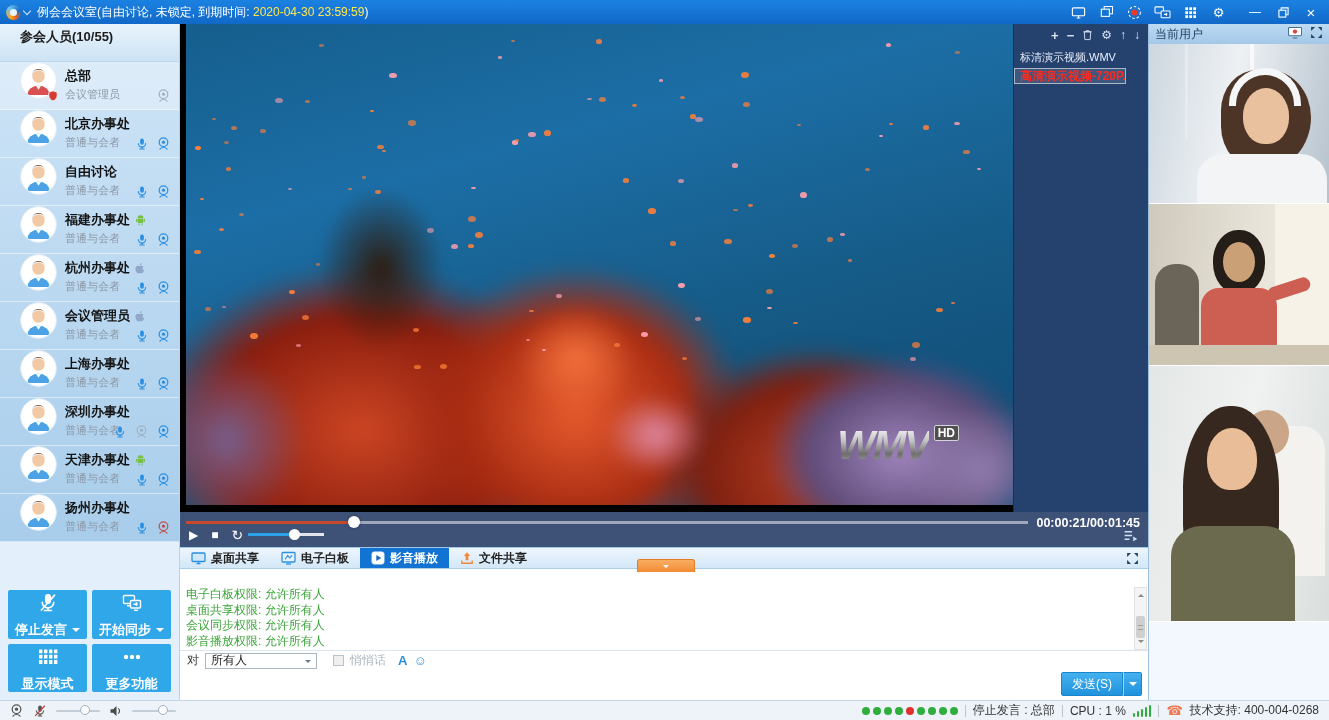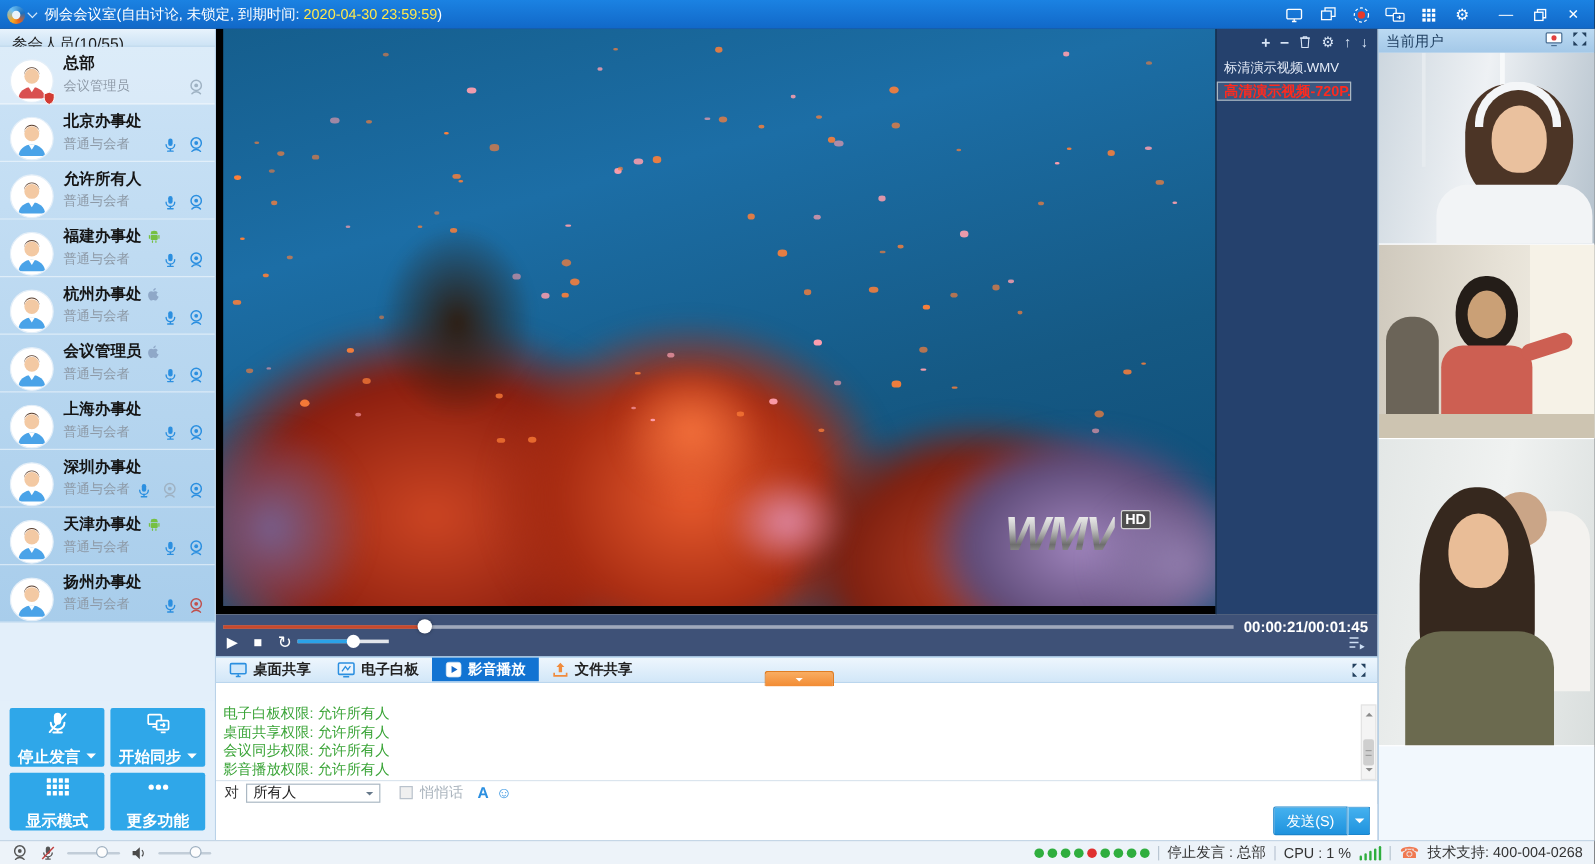--- a/index.html
+++ b/index.html
@@ -15,29 +15,29 @@
   .logo-caret{width:6px;height:6px;border-right:1.5px solid #d5e8f9;border-bottom:1.5px solid #d5e8f9;
     transform:rotate(45deg);margin:-3px 7px 0 3px;flex:none}
   .t-time{color:#ffe94d}
   .tb-icons{margin-left:auto;display:flex;gap:11px;align-items:center}
   .tb-ic{width:17px;height:17px;display:flex;align-items:center;justify-content:center;color:#fff;font-size:13px;line-height:1}
   .win-btns{display:flex;gap:4px;margin-left:16px}
   .win-btn{width:24px;height:20px;display:flex;align-items:center;justify-content:center;color:#fff;font-size:13px}
   
   .sidebar{position:absolute;top:24px;left:0;width:180px;height:676px;background:#dcebf8;
     border-right:1px solid #b9d2e8;display:flex;flex-direction:column}
-  .s-header{flex:none;height:15px;line-height:26px;padding-left:10px;font-size:13px;font-weight:normal;color:#1b1b1b;
+  .s-header{flex:none;height:38px;line-height:26px;padding-left:20px;font-size:13px;font-weight:bold;color:#1b1b1b;
     background:linear-gradient(#e8f3fc,#cde3f5);border-bottom:1px solid #bcd6ec}
   .s-search{flex:none;height:27px;position:relative;padding:3px 4px;background:#d7e9f8;border-bottom:1px solid #c3dcf0}
   .s-input{width:100%;height:21px;border:1px solid #e8f0f8;background:#fff;padding:0 24px 0 6px;font-size:12px;color:#333;outline:none;
     font-family:inherit}
   .s-input::placeholder{color:#9aa7b5}
   .s-search-ic{position:absolute;right:8px;top:6px;width:16px;height:16px}
   .p-list{flex:none;height:480px;background:linear-gradient(#cce3f6,#a8cdeb);overflow:hidden}
-  .p-row{height:48px;display:flex;align-items:flex-end;padding:0 8px;border-bottom:1px solid rgba(255,255,255,.5);position:relative}
+  .p-row{height:48px;display:flex;align-items:flex-start;padding:0 20px;border-bottom:1px solid rgba(255,255,255,.5);position:relative}
   .admin-row{background:rgba(255,255,255,.32)}
   .avatar{width:37px;height:37px;flex:none;position:relative}
   .adm-badge{position:absolute;right:-2px;bottom:-1px;width:12px;height:12px}
   .p-info{margin-left:8px;min-width:0;align-self:flex-start;margin-top:6px}
   .p-nameline{display:flex;align-items:center;gap:4px;height:16px}
   .p-name{font-size:13px;font-weight:bold;color:#141414;white-space:nowrap}
   .p-plat{display:flex;align-items:center}
   .p-role{font-size:11px;color:#8d99a6;margin-top:3px}
   .p-icons{position:absolute;right:8px;bottom:6px;display:flex;gap:7px;align-items:center}
   .p-ic{display:flex;align-items:center}
@@ -315,21 +315,21 @@
               </clipPath>
               <g clip-path="url(#avc2)">
                 <circle cx="18.5" cy="14.5" r="6.2" fill="#f3c9a3"></circle>
                 <path d="M12 13.2a6.6 6.6 0 0 1 13 0c0-1-1.2-6.2-6.5-6.2s-6.5 5.2-6.5 6.2z" fill="#5d4130"></path>
                 <path d="M7.5 33a11 9.5 0 0 1 22 0z" fill="#4aa3e8"></path>
                 <path d="M15.8 23.4h5.4l-2.7 4.4z" fill="#fff"></path>
               </g>
             </svg></div>
           <div class="p-info">
             <div class="p-nameline">
-              <span class="p-name">允许所有人</span>
+              <span class="p-name">自由讨论</span>
             </div>
             <div class="p-role">普通与会者</div>
           </div>
           <div class="p-icons">
             <span class="p-ic">
               <svg viewBox="0 0 16 16" width="14" height="14">
                 <rect x="5.9" y="1.6" width="4.2" height="7.2" rx="2.1" fill="#2b8fe0"></rect>
                 <path d="M3.9 7.4a4.1 4.1 0 0 0 8.2 0" fill="none" stroke="#2b8fe0" stroke-width="1.3" stroke-linecap="round"></path>
                 <path d="M8 11.5v2M5.4 13.7h5.2" stroke="#2b8fe0" stroke-width="1.3" stroke-linecap="round" fill="none"></path>
               </svg>

